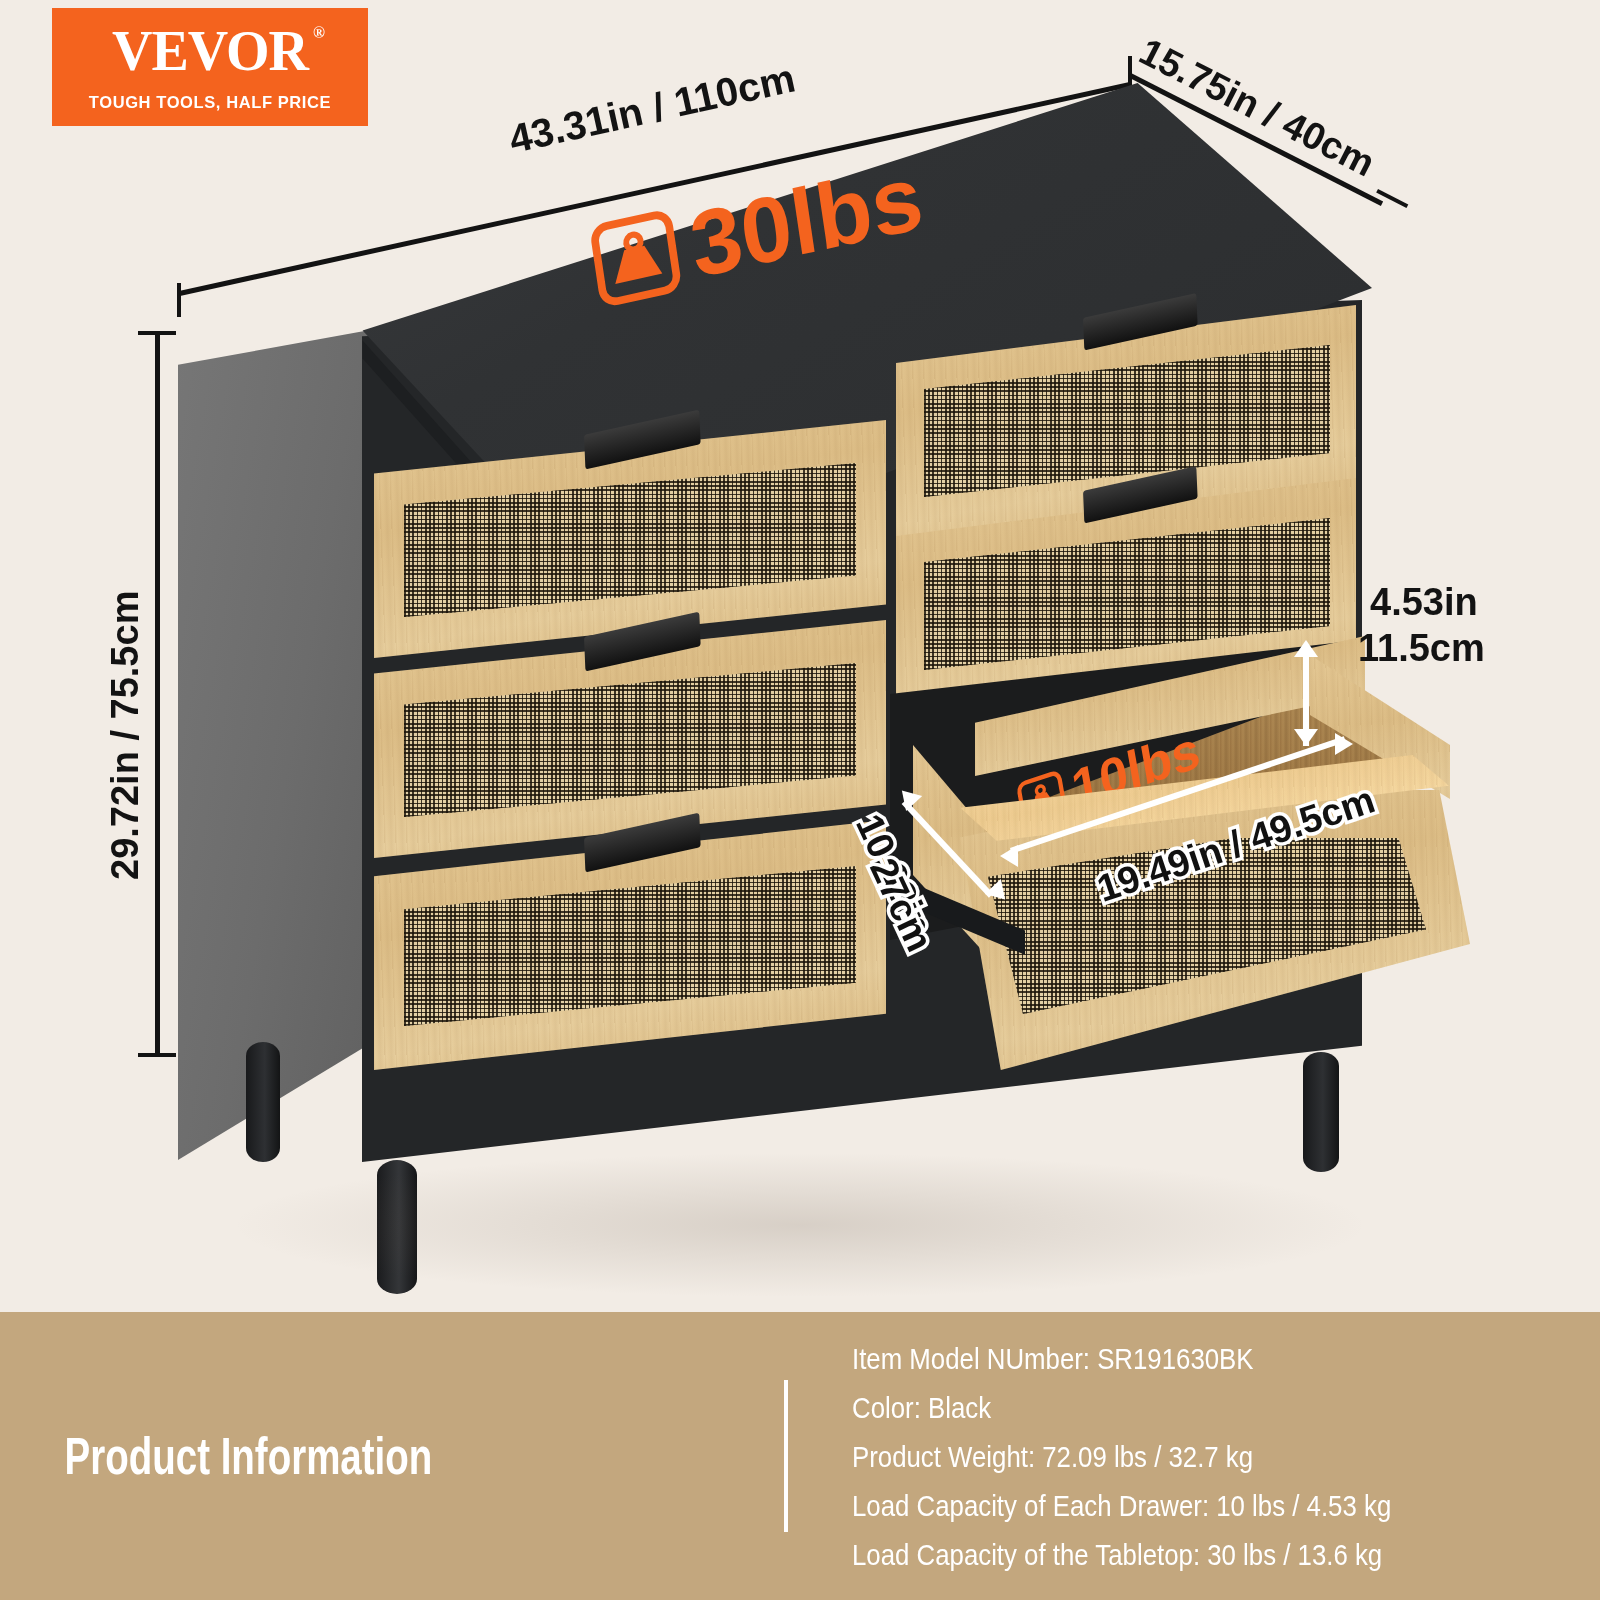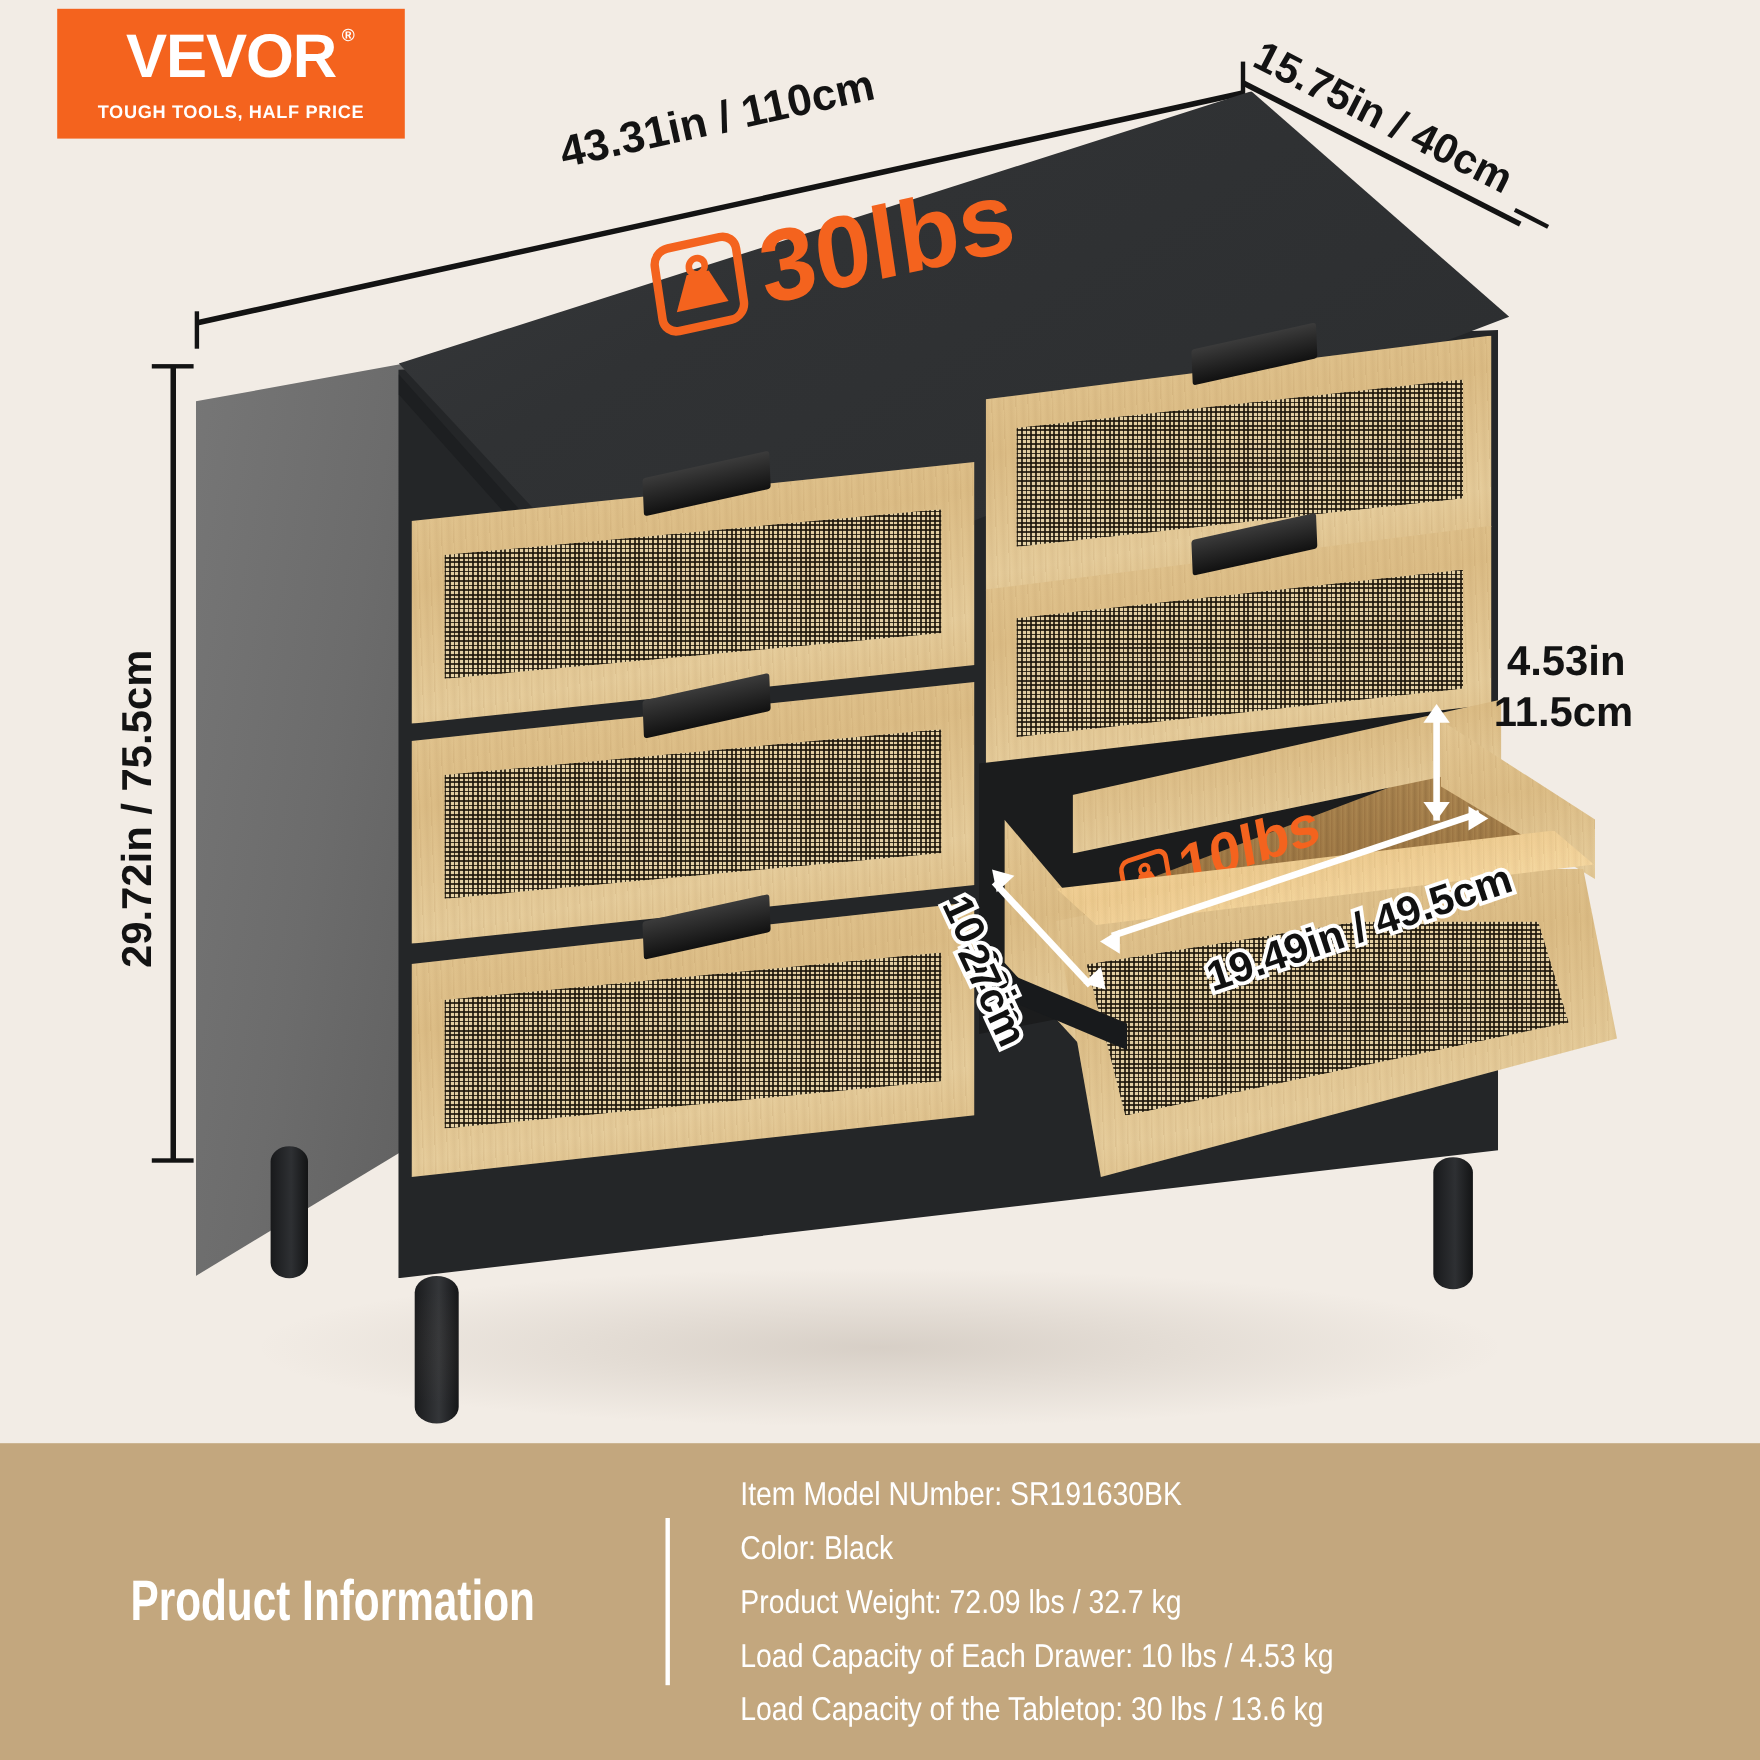--- a/index.html
+++ b/index.html
@@ -16,21 +16,21 @@
     position:absolute; left:52px; top:8px;
     width:316px; height:118px;
     background:#f4631e;
     display:flex; flex-direction:column;
     align-items:center; justify-content:center;
     gap:2px;
   }
   #logo .wordmark {
     font-size:56px; font-weight:bold; color:#ffffff;
     letter-spacing:-1px; line-height:1;
-    position:relative; font-family:Liberation Sans, sans-serif;
+    position:relative; font-family:Liberation Serif, serif;
     font-stretch:condensed;
   }
   #logo .reg {
     position:absolute; right:-16px; top:2px; font-size:16px; font-weight:bold;
   }
   #logo .tagline {
     font-size:16.5px; font-weight:bold; color:#ffffff;
     letter-spacing:0.6px; line-height:1;margin-top:13px;
   }
 
@@ -87,21 +87,21 @@
       linear-gradient(175deg,#e8d3a4 0%,#decaa0 50%,#e9d7ab 100%);
   }
 
   
   #infoband {
     position:absolute; left:0; top:1312px; width:1600px; height:288px;
     background:#c3a77e;
     display:flex; align-items:center;
   }
   #infoband .titlewrap {
-    width:605px; display:flex; justify-content:center; align-items:center;
+    width:784px; display:flex; align-items:center;
   }
   #infoband .title {
     color:#ffffff; font-size:52px; font-weight:bold;
     font-family:"Liberation Sans", sans-serif;
     transform:scaleX(0.74); transform-origin:center;
     white-space:nowrap;
   }
   #infoband .vdiv {
     width:4px; height:152px; background:#ffffff; flex:none;
   }

